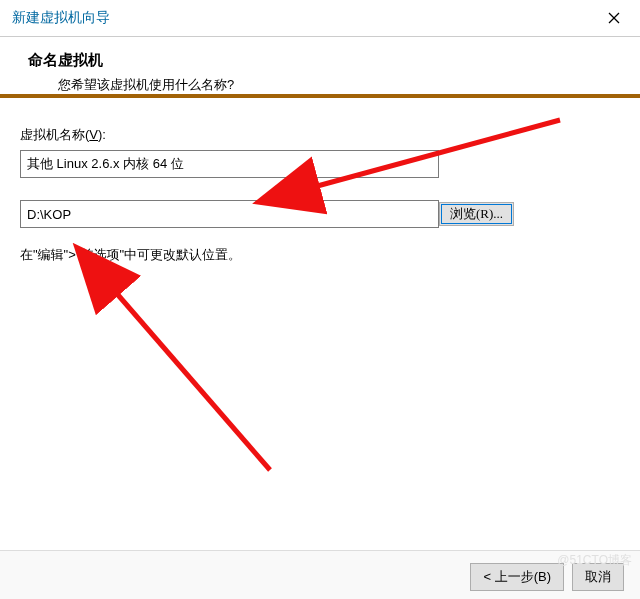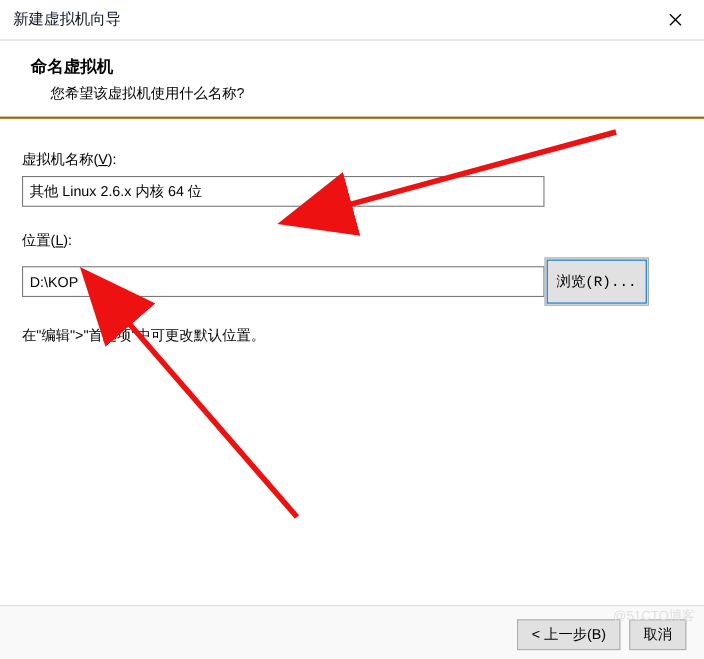--- a/index.html
+++ b/index.html
@@ -13,66 +13,66 @@
       overflow: hidden;
     }
     .titlebar {
       display: flex;
       justify-content: space-between;
       align-items: center;
       padding: 6px 8px 6px 12px;
       border-bottom: 1px solid #ccc;
       background: #fff;
     }
-    .titlebar-title { font-size: 14px; color: #0f172a; }
+    .titlebar-title { font-size: 14px; color: #0369a1; }
     .close-icon {
       width: 36px;
       height: 24px;
       display: flex;
       align-items: center;
       justify-content: center;
       cursor: pointer;
     }
     .close-icon svg { width: 12px; height: 12px; }
     .header-section {
-      padding: 14px 20px 12px 28px;
-      border-bottom: 2px solid #a16207;
+      padding: 14px 20px 0 28px;
+      border-bottom: 4px solid #a16207;
       background: #fff;
     }
     .header-title { font-size: 15px; font-weight: bold; color: #000; margin-bottom: 6px; }
-    .header-subtitle { font-size: 13px; color: #000; margin-left: 18px; }
+    .header-subtitle { font-size: 13px; color: #000; margin-left: 30px; }
     .body-section {
       padding: 28px 8px 10px 20px;
       position: relative;
     }
     .field-label {
       font-size: 13px;
       color: #000;
       margin-bottom: 6px;
     }
     .field-label .underline { text-decoration: underline; }
     .text-input {
-      width: 475px;
+      width: 419px;
       height: 28px;
       border: 1px solid #7a7a7a;
       padding: 4px 6px;
       font-size: 13px;
       font-family: inherit;
       background: #fff;
     }
     .row-location {
       display: flex;
       align-items: center;
     }
     .browse-btn {
-      height: 44px;
+      height: 24px;
       padding: 2px 10px;
       background: #e1e1e1;
       border: 1px solid #adadad;
-      font-family: Liberation Mono, monospace;
+      font-family: Liberation Serif, serif;
       font-size: 13px;
       cursor: pointer;
       outline: 1px solid #0078d7;
       outline-offset: -3px;
     }
     .hint-text {
       font-size: 13px;
       color: #000;
       margin-top: 18px;
     }
@@ -134,23 +134,20 @@
   <div class="header-subtitle">您希望该虚拟机使用什么名称?</div>
 </div>
 
 <div class="body-section">
 
   <div class="field-label">
     <span>虚拟机名称(</span><span class="underline">V</span><span>):</span>
   </div>
   <input class="text-input gap-1" type="text" value="其他 Linux 2.6.x 内核 64 位" style="">
 
-  <div class="field-label">
-    <span>位置(</span><span class="underline">L</span><span>):</span>
-  </div>
   <div class="row-location">
     <input class="text-input" type="text" value="D:\KOP" style="">
     <button class="browse-btn">浏览(R)...</button>
   </div>
 
   <div class="hint-text">在"编辑"&gt;"首选项"中可更改默认位置。</div>
 
 </div>
 
 <div class="footer">

